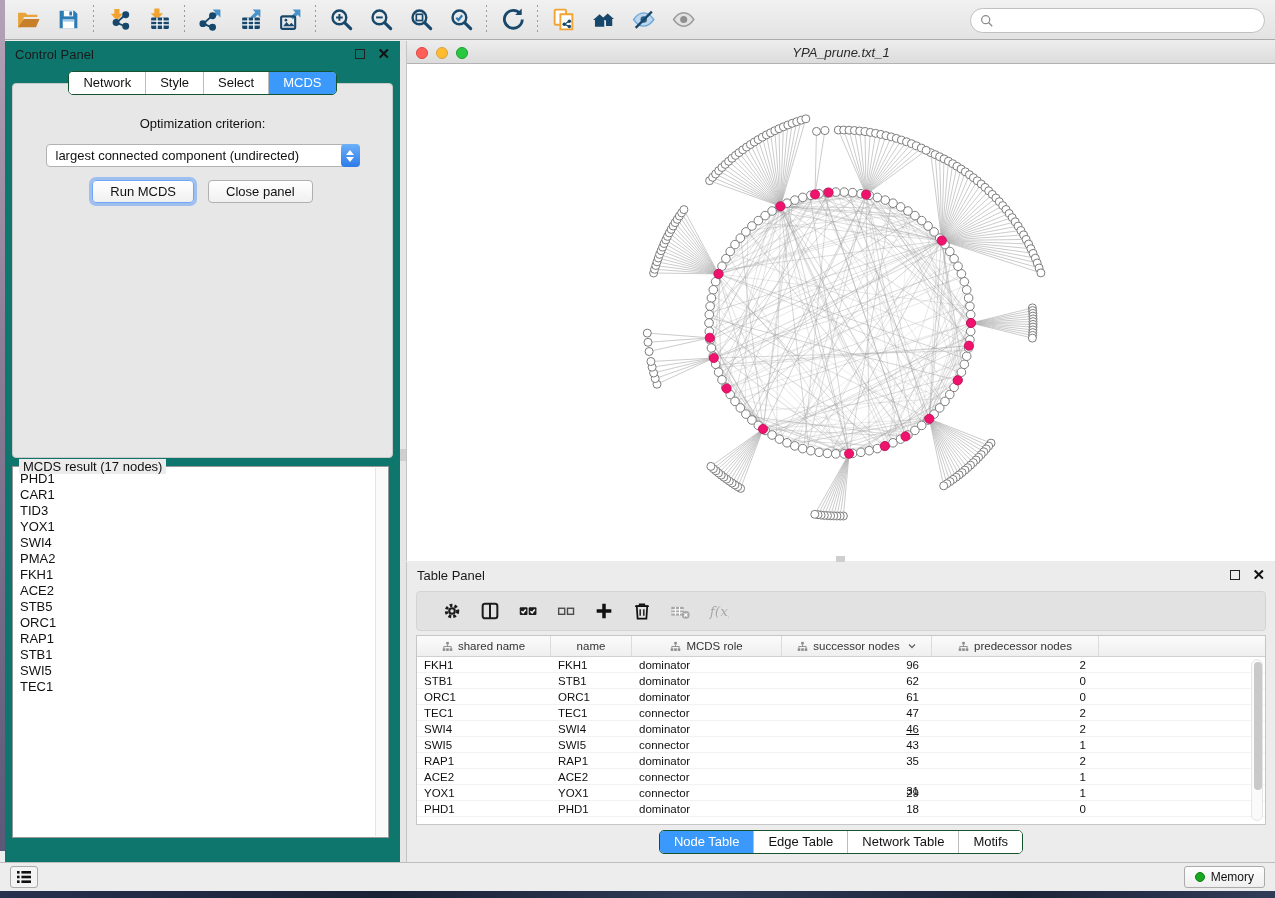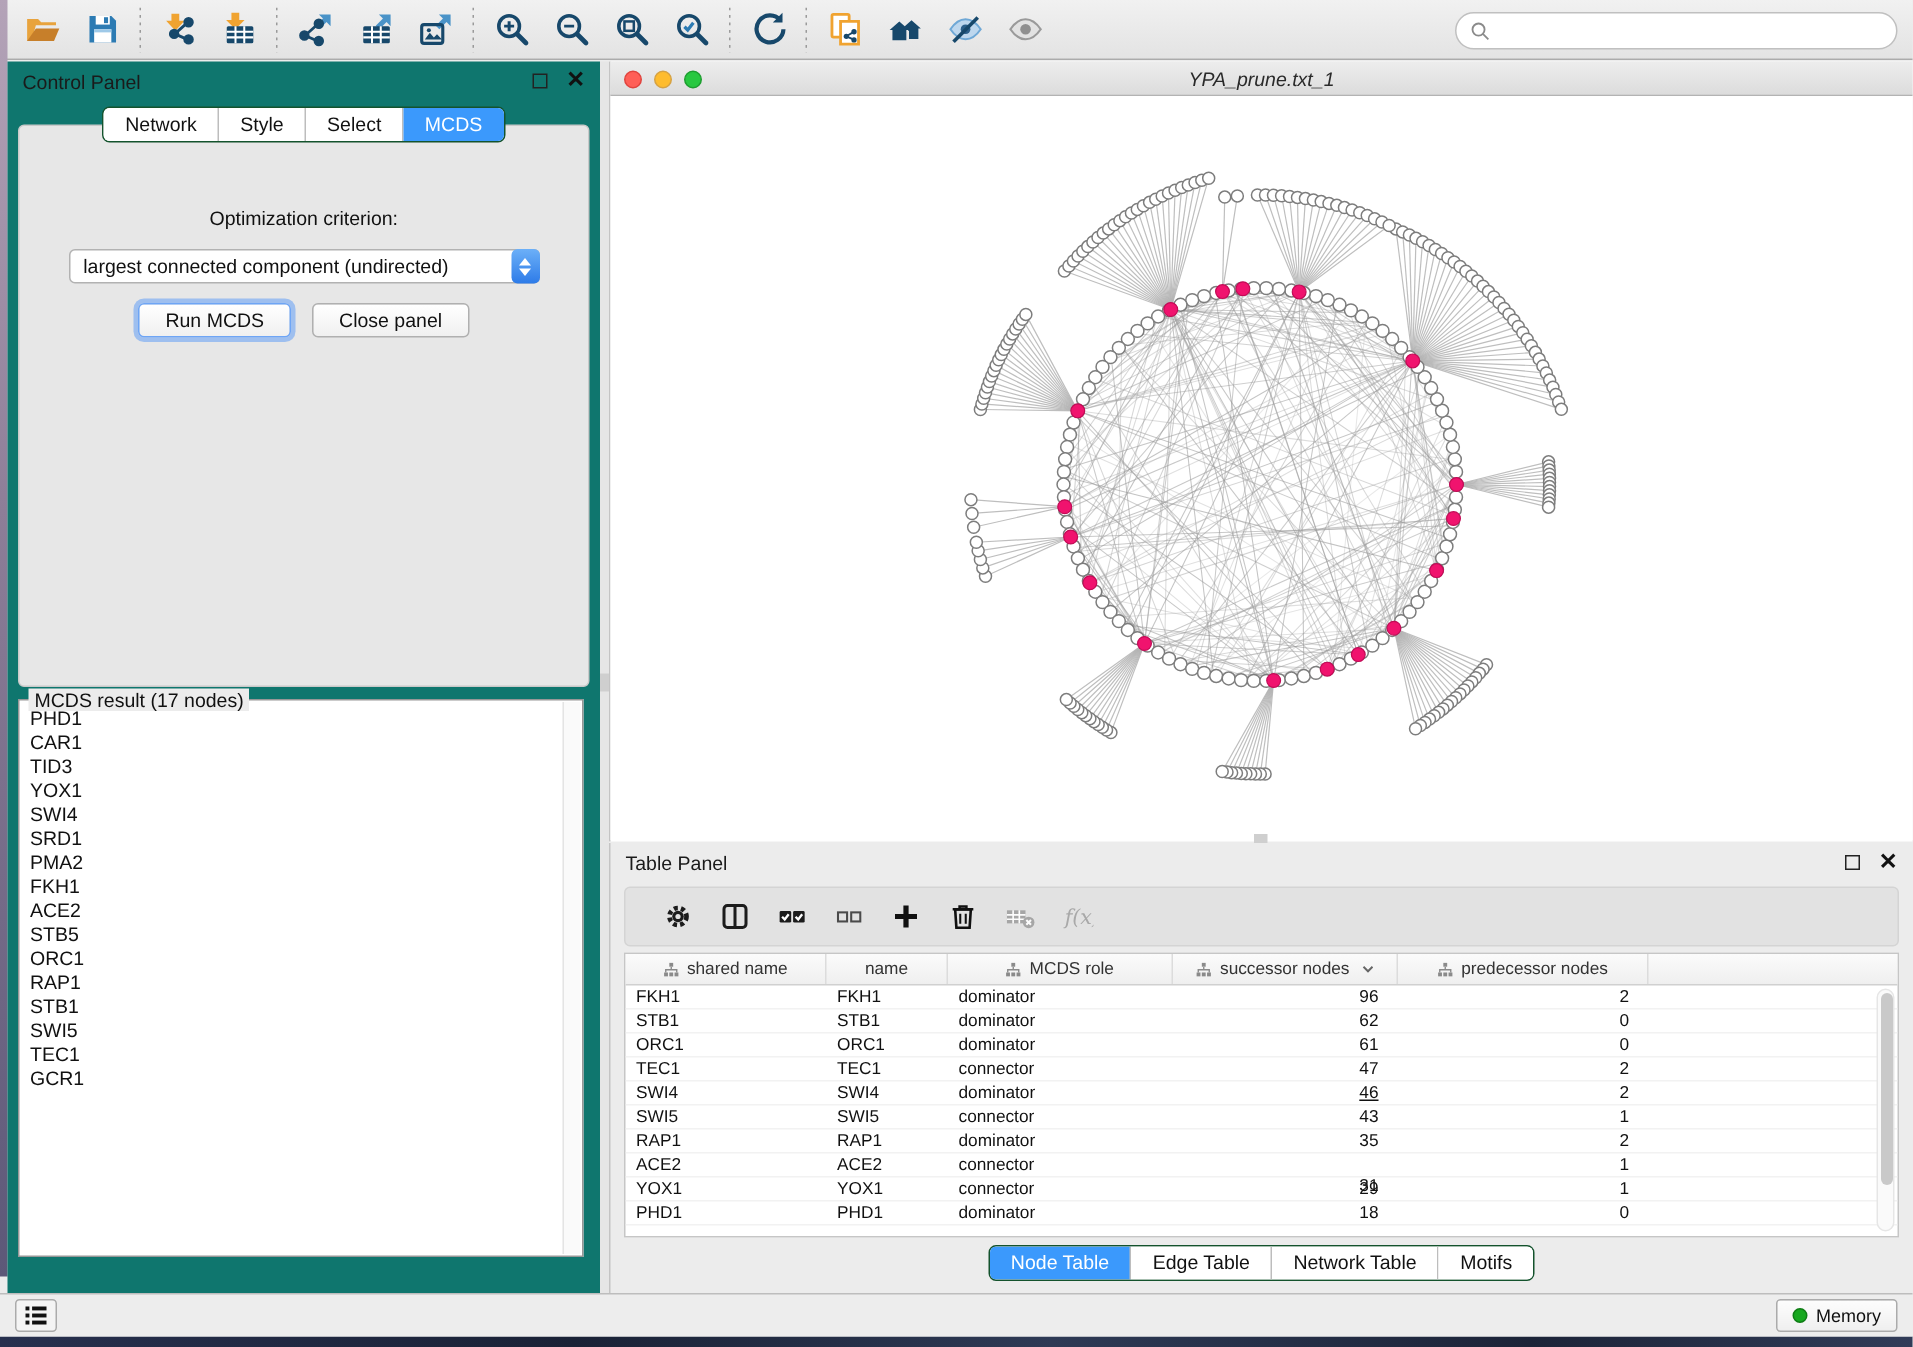--- a/index.html
+++ b/index.html
@@ -34,21 +34,21 @@
   .win-float { width:10px; height:10px; border:1.6px solid #222; margin-right:12px; }
   .win-close { font-size:15px; font-weight:bold; color:#111; line-height:10px; }
   #cp-tabs { position:relative; z-index:2; display:flex; justify-content:center; margin-top:4px; }
   .tab-seg { display:flex; border:1px solid #14532d; border-radius:5px; overflow:hidden; background:#fff; }
   .tab-seg .tab { font-size:13px; padding:3px 14px 4px; color:#111; background:#fff;
     border-right:1px solid #bdbdbd; }
   .tab-seg .tab:last-child { border-right:none; }
   .tab-seg .tab.active { background:#3b99fc; color:#fff; }
   #cp-inner { position:relative; margin:-12px 7px 0; height:375px; background:#e7e7e7;
     border:1px solid #c9c9c9; border-radius:4px; z-index:1; padding-top:32px; }
-  #opt-label { text-align:center; font-size:13px; color:#111; margin-top:22px; }
+  #opt-label { text-align:center; font-size:13px; color:#111; }
   #opt-select { margin:13px auto 0; width:314px; height:23px; background:#fff;
     border:1px solid #b2b2b2; border-radius:4px; display:flex; align-items:center; position:relative; }
   #opt-select .sel-text { font-size:13px; color:#111; padding-left:9px; flex:1; white-space:nowrap; }
   .stepper { width:19px; height:23px; margin-right:-1px; border-radius:4px;
     background:linear-gradient(180deg,#6cb0f8,#2d7be8);
     display:flex; flex-direction:column; align-items:center; justify-content:center; gap:2px; }
   .stepper .up { width:0; height:0; border-left:4px solid transparent; border-right:4px solid transparent; border-bottom:5px solid #fff; }
   .stepper .dn { width:0; height:0; border-left:4px solid transparent; border-right:4px solid transparent; border-top:5px solid #fff; }
   #cp-buttons { display:flex; justify-content:center; gap:14px; margin-top:13px; }
   .mac-btn { height:23px; padding:0 17px; font-size:13px; color:#111;
@@ -318,31 +318,29 @@
     </div>
   </div>
   <div id="mcds-fieldset">
     <span id="mcds-legend">MCDS result (17 nodes)</span>
     <div id="mcds-list">
         <div>PHD1</div>
         <div>CAR1</div>
         <div>TID3</div>
         <div>YOX1</div>
         <div>SWI4</div>
-        <div>SRD1</div>
         <div>PMA2</div>
         <div>FKH1</div>
         <div>ACE2</div>
         <div>STB5</div>
         <div>ORC1</div>
         <div>RAP1</div>
         <div>STB1</div>
         <div>SWI5</div>
         <div>TEC1</div>
-        <div>GCR1</div>
       </div>
     <div id="mcds-scroll"></div>
   </div>
 </div>
 
 <div id="split-v" class="abs">
     <div class="nub"></div>
   </div>
 
 <div id="net-window" class="abs">

